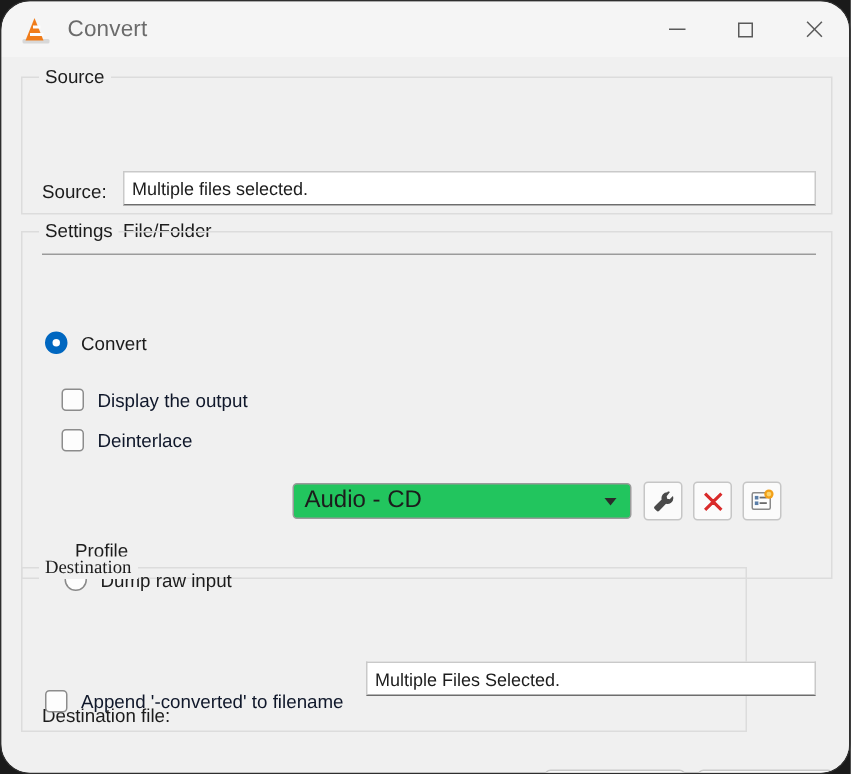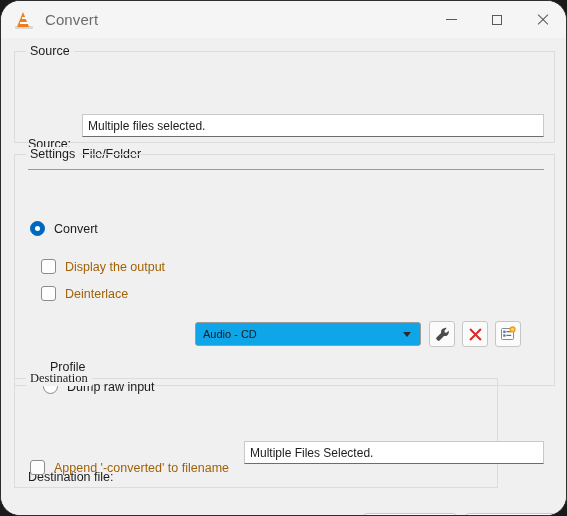--- a/index.html
+++ b/index.html
@@ -187,31 +187,31 @@
     align-items: center;
     gap: 9px;
   }
   .checkbox {
     width: 15px; height: 15px;
     border: 1px solid #8c8c8c;
     border-radius: 3px;
     background: #fdfdfd;
     flex: none;
   }
-  .check-label { font-size: 12.5px; color: #a16207; }
+  .check-label { font-size: 12.5px; color: #0f172a; }
 
   
   .combo {
     position: absolute;
-    background: #0ea5e9;
+    background: #22c55e;
     border: 1px solid #9a9a9a;
     border-radius: 3px;
     display: flex;
     align-items: center;
-    font-size: 11px;
+    font-size: 16px;
     color: #1c1c1c;
     padding-left: 7px;
   }
   .combo-arrow {
     position: absolute;
     right: 9px; top: 50%;
     margin-top: -2px;
     width: 0; height: 0;
     border-left: 4.5px solid transparent;
     border-right: 4.5px solid transparent;
@@ -272,21 +272,21 @@
         <div class="glyph-close"></div>
       </div>
     </div>
   </div>
 
   <div class="body">
 
     <div class="group" id="group-source">
       <div class="group-title">Source</div>
     </div>
-    <div class="lbl" style="left:27px; top:99px;">Source:</div>
+    <div class="lbl" style="left:27px; top:83px;">Source:</div>
     <div class="field" style="left:81px; top:76px; width:462px; height:23px;">Multiple files selected.</div>
     <div class="lbl" style="left:27px; top:109px;">Type:</div>
     <div class="lbl" style="left:81px; top:109px;">File/Folder</div>
     <div class="sep" style="left:27px; top:131px; width:516px;"></div>
 
     <div class="group" id="group-settings">
       <div class="group-title">Settings</div>
     </div>
 
     <div class="radio-row" style="left:29px; top:183px;">

